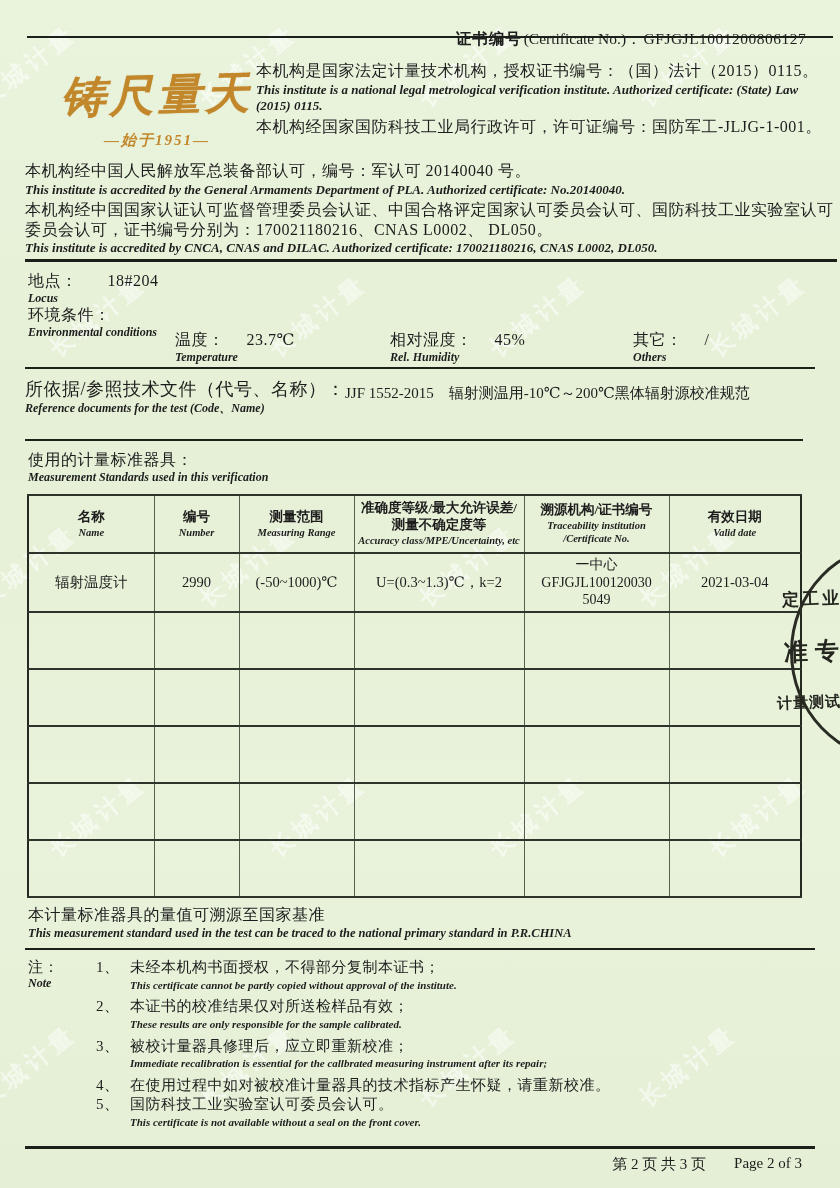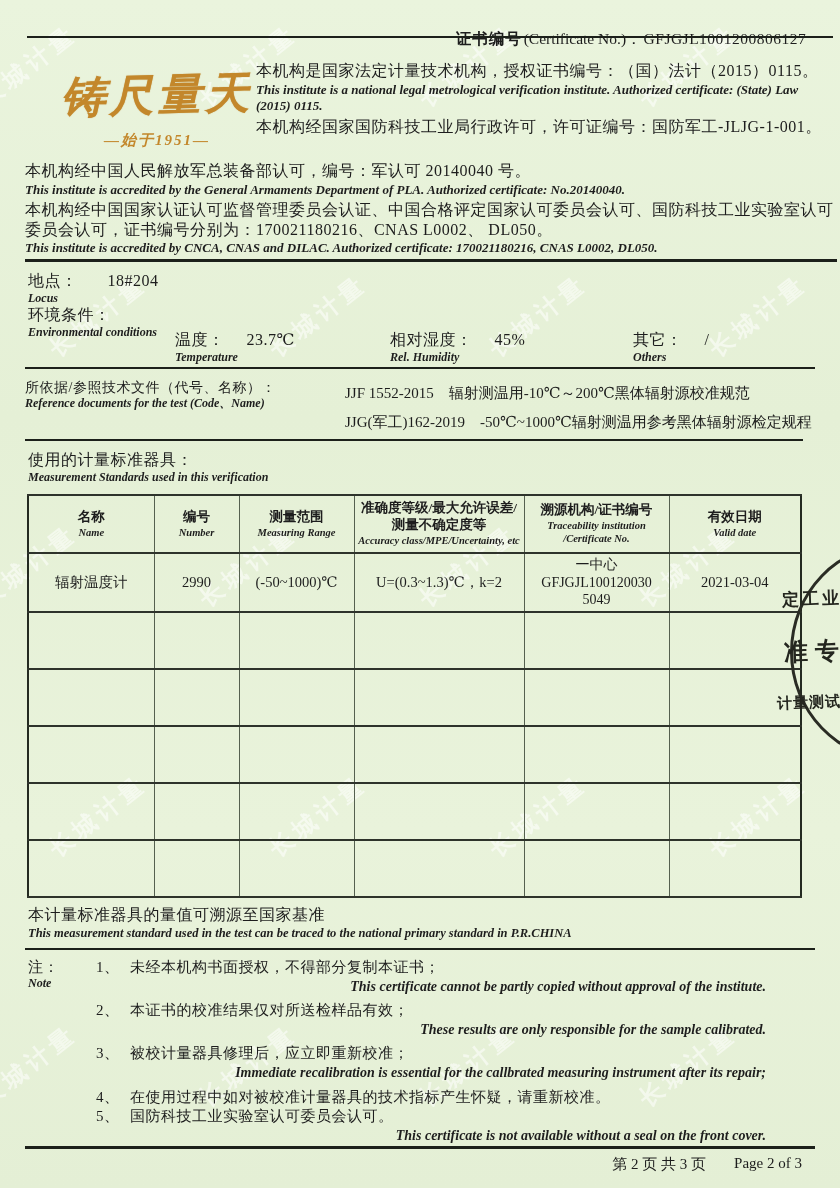--- a/index.html
+++ b/index.html
@@ -74,22 +74,22 @@
   .stamp-t3 { top:150px; left:3px; font-size:15px; letter-spacing:1px; }
 
   .trace-stm { top:905px; left:28px; width:780px; }
   .trace-stm .en { font-size:12.5px; }
 
   .notes { top:958px; left:28px; width:770px; }
   .note-label { position:absolute; left:0; top:0; }
   .note-items { margin-left:68px; width:670px; }
   .n-zh { font-size:15px; line-height:1.3; letter-spacing:0.5px; }
   .n-zh .num { display:inline-block; width:34px; }
-  .n-en { margin-left:34px; font-size:14px; font-style:italic; font-weight:bold;
-          line-height:1.3; margin-bottom:5.5px;text-align:right; }
+  .n-en { margin-left:34px; font-size:11px; font-style:italic; font-weight:bold;
+          line-height:1.3; margin-bottom:5.5px; }
 
   .footer { top:1155px; left:420px; width:382px; display:flex; justify-content:flex-end;
             gap:28px; font-size:15px; white-space:nowrap; }
 </style>
 </head>
 <body>
 
 <div class="page">
 
   <div class="wm-layer">
@@ -159,26 +159,25 @@
     <div class="zh"><span>相对湿度：</span><span class="val">45%</span></div>
     <div class="en-sm">Rel. Humidity</div>
   </div>
   <div class="env-item" style="top:330px;left:633px;">
     <div class="zh"><span>其它：</span><span class="val">/</span></div>
     <div class="en-sm">Others</div>
   </div>
   <div class="rule" style="top:367px;left:25px;width:790px;height:2px;"></div>
 
   <div class="layer ref-label">
-    <div class="zh" style="font-size:14px;">所依据/参照技术文件（代号、名称）：</div>
+    <div class="zh" style="font-size:18px;">所依据/参照技术文件（代号、名称）：</div>
     <div class="en-sm">Reference documents for the test (Code、Name)</div>
   </div>
   <div class="layer ref-vals">
     <div>JJF 1552-2015　辐射测温用-10℃～200℃黑体辐射源校准规范</div>
-    <div>JJG(军工)162-2019　-50℃~1000℃辐射测温用参考黑体辐射源检定规程</div>
   </div>
   <div class="rule" style="top:439px;left:25px;width:778px;height:2px;"></div>
 
   <div class="layer std-title">
     <div class="zh">使用的计量标准器具：</div>
     <div class="en-sm">Measurement Standards used in this verification</div>
   </div>
 
   <table class="std">
     <colgroup>

